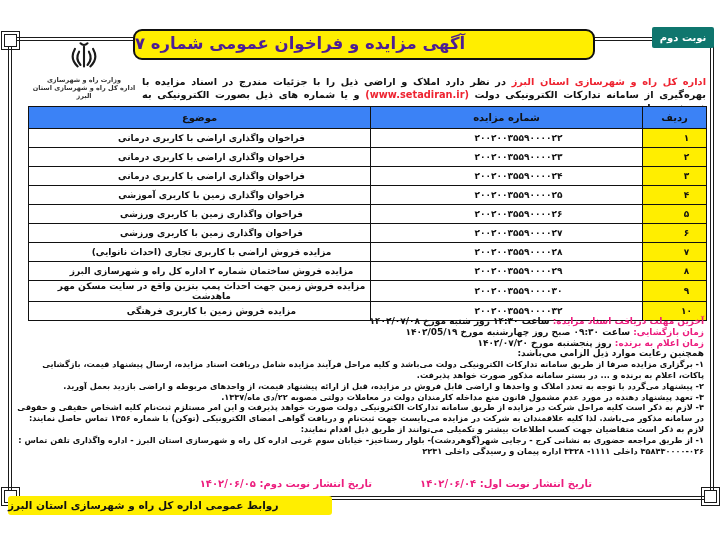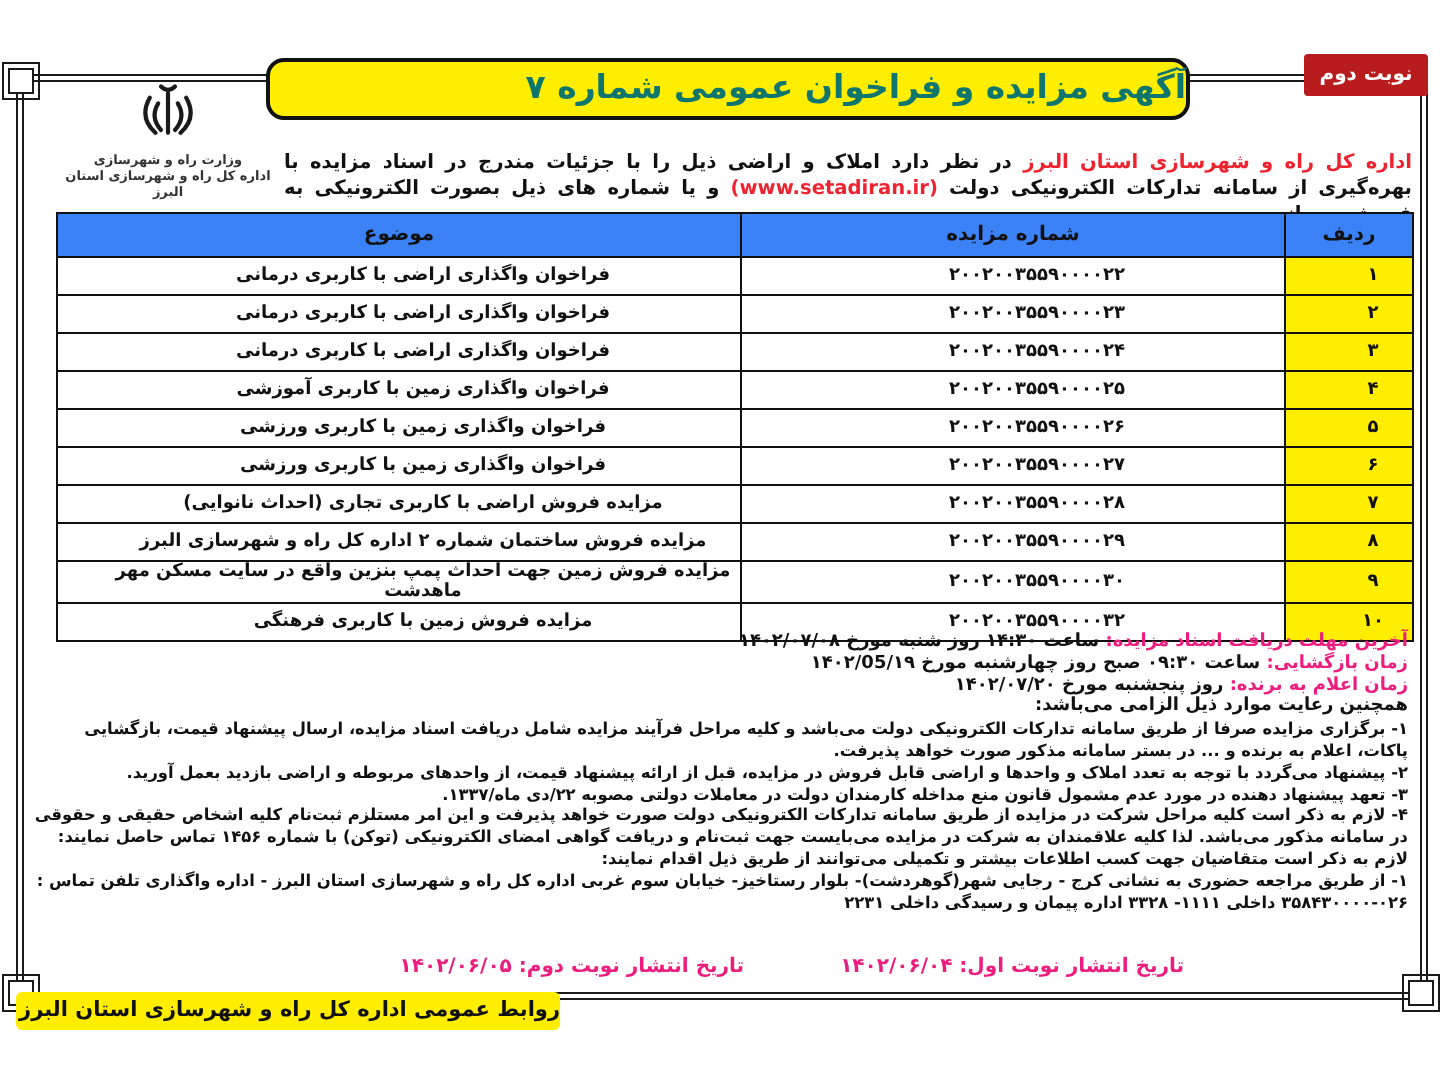--- a/index.html
+++ b/index.html
@@ -17,27 +17,27 @@
   }
   .corner{
     position:absolute;width:11px;height:11px;background:#fff;
     border:1px solid #1a1a1a;outline:1px solid #1a1a1a;outline-offset:2px;z-index:2;
   }
   .corner.tl{left:4px;top:34px;}
   .corner.bl{left:4px;bottom:37px;}
   .corner.br{right:3px;bottom:37px;}
   .badge{
     position:absolute;top:27px;right:6px;width:62px;height:21px;
-    background:#b91c1c;color:#fff;font-size:10px;line-height:21px;
+    background:#0f766e;color:#fff;font-size:10px;line-height:21px;
     text-align:center;border-radius:2px;z-index:3;
   }
   .banner{
     position:absolute;top:29px;left:133px;width:458px;height:27px;
     background:#ffee00;border:2px solid #111;border-radius:9px;z-index:3;
-    text-align:right;font-size:16.5px;line-height:26px;color:#0f766e;
+    text-align:left;font-size:16.5px;line-height:26px;color:#4c1d95;
   }
   .logo{position:absolute;top:41px;left:28px;width:112px;text-align:center;z-index:3;}
   .logo svg{display:block;margin:0 auto 1px auto;}
   .logo .line{font-size:6.5px;line-height:8px;color:#333;}
   .intro{
     position:absolute;top:75px;right:14px;left:142px;
     font-size:9.8px;line-height:13px;text-align:justify;z-index:2;
   }
   .red{color:#ee2330;}
   .magenta{color:#ec1d7e;}
@@ -59,22 +59,22 @@
     text-align:right;color:#111;
   }
   .sched{font-size:9px;line-height:10.8px;}
   .notes-heading{font-size:9px;line-height:10.8px;}
   .note{font-size:8.2px;line-height:10.8px;}
   .publish{
     position:absolute;top:478px;right:128px;display:flex;gap:48px;
     font-size:10px;z-index:2;
   }
   .footer-bar{
-    position:absolute;left:8px;bottom:25px;width:272px;height:19px;
-    background:#ffee00;text-align:right;font-size:10.5px;line-height:19px;
+    position:absolute;left:8px;bottom:25px;width:324px;height:19px;
+    background:#ffee00;text-align:left;font-size:10.5px;line-height:19px;
     border-radius:3px;z-index:4;color:#111;
   }
 </style>
 </head>
 <body>
 
 <div class="frame"></div>
 <div class="corner tl"></div>
 <div class="corner bl"></div>
 <div class="corner br"></div>

